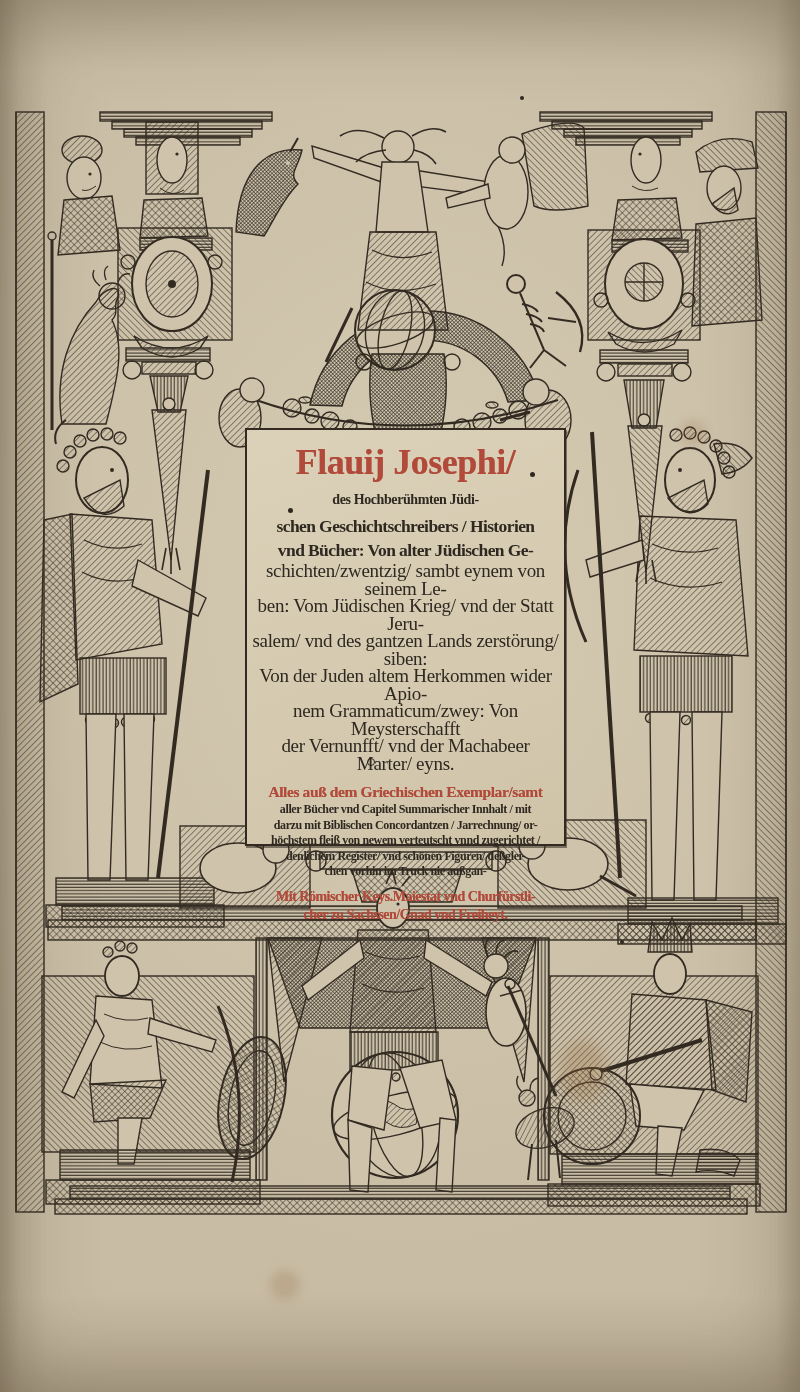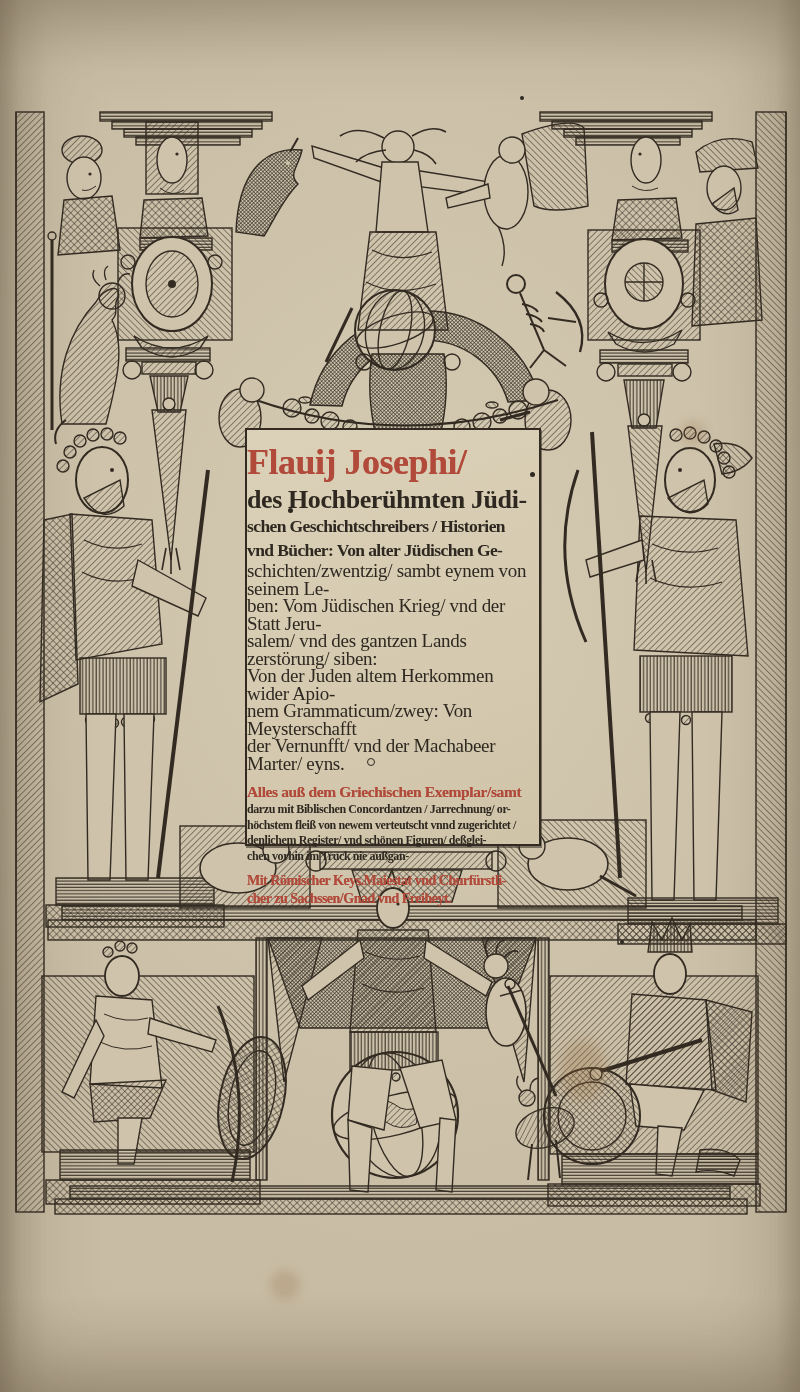--- a/index.html
+++ b/index.html
@@ -18,31 +18,32 @@
       linear-gradient(0deg, rgba(138,123,98,.30) 0%, rgba(138,123,98,0) 7%),
       linear-gradient(180deg, rgba(138,123,98,.22) 0%, rgba(138,123,98,0) 5%),
       #c8bca4;
   }
   .vignette{position:absolute;inset:0;box-shadow:inset 0 0 90px rgba(80,66,46,.45);pointer-events:none;}
   .fox{position:absolute;border-radius:50%;pointer-events:none;}
   
   svg.cut{position:absolute;left:0;top:0;}
   
   .panel{
-    position:absolute;left:245px;top:428px;width:296px;height:418px;
+    position:absolute;left:245px;top:428px;width:321px;height:418px;
     background:linear-gradient(160deg,#dbd1b8 0%,#d5cab0 60%,#cfc3a8 100%);
     border:2.5px solid #332b22;
     box-shadow:1px 2px 0 rgba(51,43,34,.55);
     box-sizing:border-box;
+    text-align:center;
     padding-top:8px;
   }
   .panel *{color:#2e2820;}
   .t-main{font-size:36px;font-weight:700;line-height:48px;letter-spacing:-.5px;}
   .red{color:#b14a3a !important;text-shadow:0 0 .6px rgba(177,74,58,.7);}
-  .t-l1{font-size:26px;font-weight:700;line-height:28px;letter-spacing:-.4px;}
+  .t-l1{font-size:14px;font-weight:700;line-height:28px;letter-spacing:-.4px;}
   .t-l2{font-size:17.5px;font-weight:700;line-height:24px;letter-spacing:-.6px;}
   .t-body{font-size:19px;font-weight:400;line-height:17.5px;letter-spacing:-.3px;}
   .t-redhead{font-size:15.5px;font-weight:700;line-height:21px;letter-spacing:-.4px;margin-top:9px;}
   .t-ed{font-size:12px;font-weight:700;line-height:15.5px;letter-spacing:-.4px;}
   .t-priv{font-size:14px;font-weight:700;line-height:18px;letter-spacing:-.5px;}
   .gap8{height:8px;}
   .speck{position:absolute;background:#2e2820;border-radius:50%;}
 </style>
 </head>
 <body>
@@ -432,20 +433,21 @@
   <div class="t-l2">vnd Bücher: Von alter Jüdischen Ge-</div>
   <div class="t-body">schichten/zwentzig/ sambt eynem von seinem Le-</div>
   <div class="t-body">ben: Vom Jüdischen Krieg/ vnd der Statt Jeru-</div>
   <div class="t-body">salem/ vnd des gantzen Lands zerstörung/ siben:</div>
   <div class="t-body">Von der Juden altem Herkommen wider Apio-</div>
   <div class="t-body">nem Grammaticum/zwey: Von Meysterschafft</div>
   <div class="t-body">der Vernunfft/ vnd der Machabeer</div>
   <div class="t-body">Marter/ eyns.</div>
 
   <div class="t-redhead red">Alles auß dem Griechischen Exemplar/samt</div>
+  <div class="t-ed">aller Bücher vnd Capitel Summarischer Innhalt / mit</div>
   <div class="t-ed">darzu mit Biblischen Concordantzen / Jarrechnung/ or-</div>
   <div class="t-ed">höchstem fleiß von newem verteutscht vnnd zugerichtet /</div>
   <div class="t-ed">denlichem Register/ vnd schönen Figuren/ deßglei-</div>
   <div class="t-ed">chen vorhin im Truck nie außgan-</div>
 
   <div class="gap8"></div>
   <div class="t-priv red">Mit Römischer Keys.Maiestat vnd Churfürstli-</div>
   <div class="t-priv red">cher zu Sachssen/Gnad vnd Freiheyt.</div>
 </div>
 

